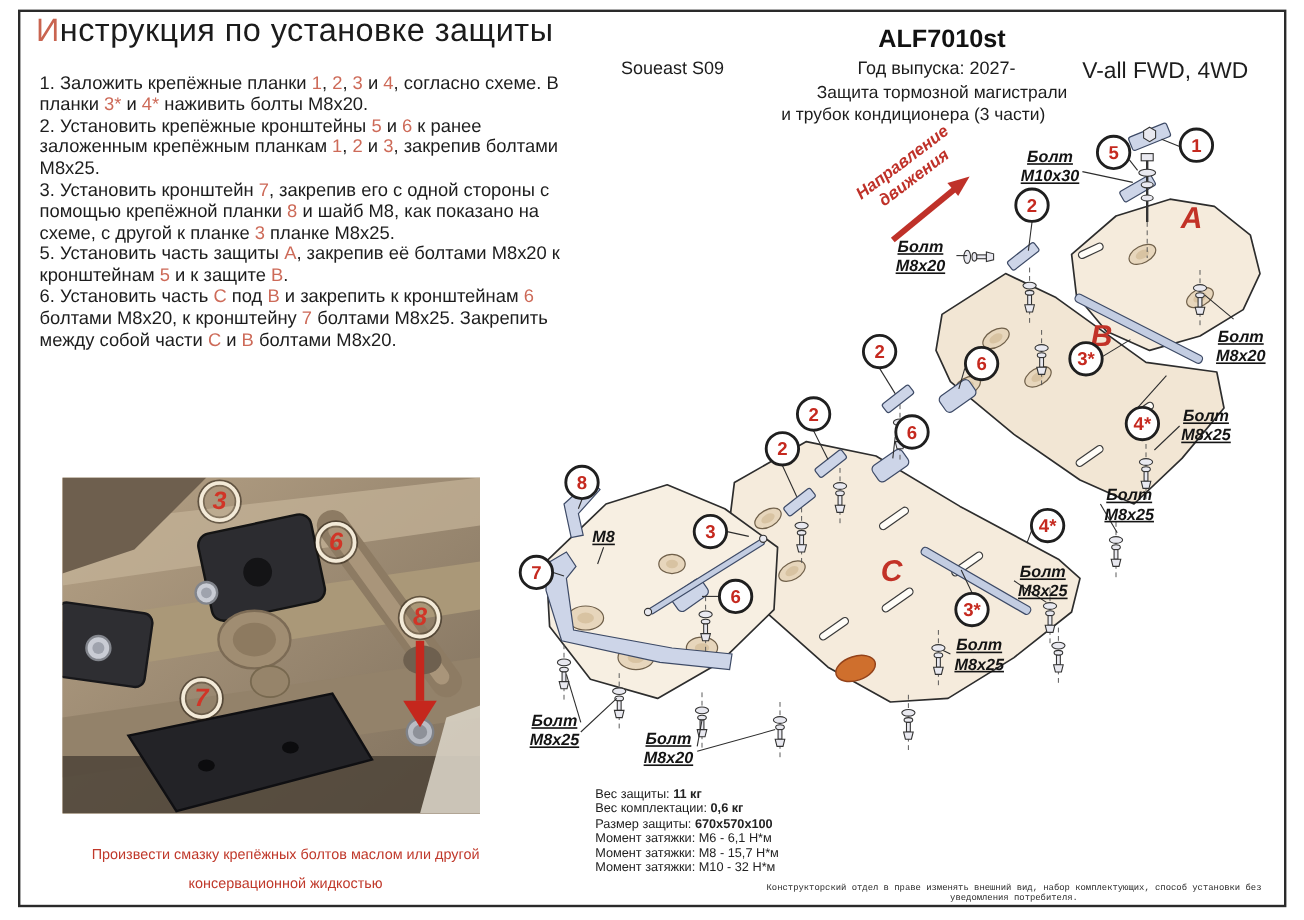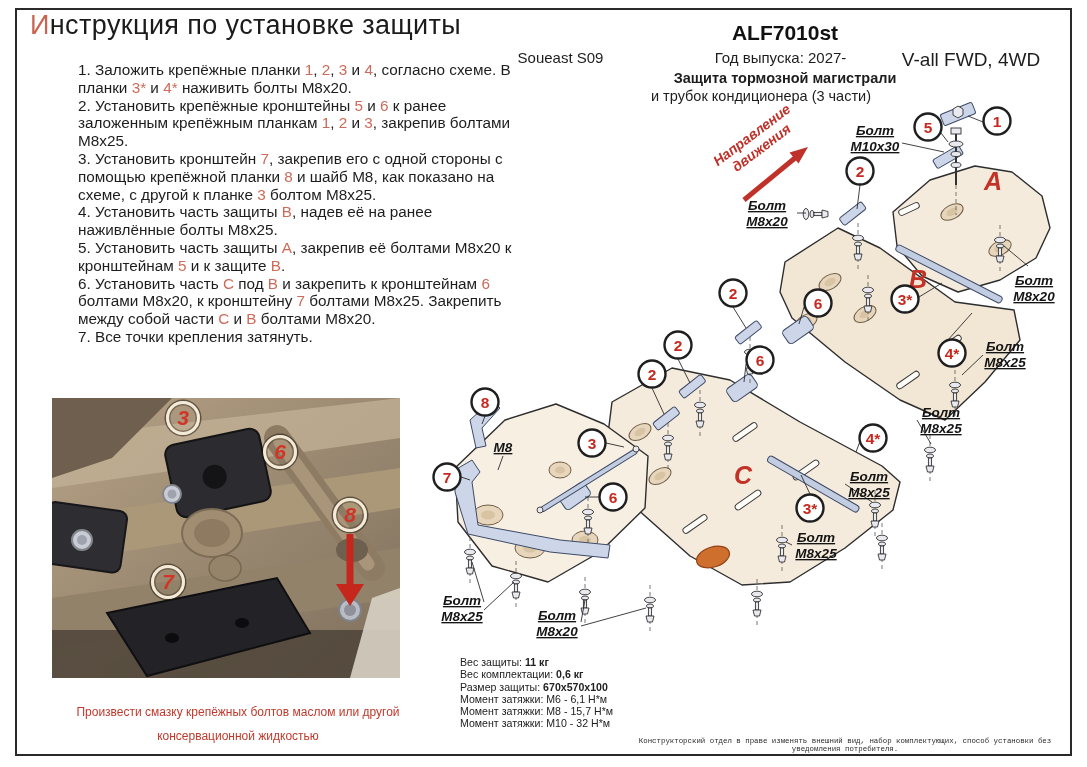--- a/index.html
+++ b/index.html
@@ -4,28 +4,28 @@
 <style>
   html,body{margin:0;padding:0;}
   body{
     width:1087px;height:767px;position:relative;background:#fff;
     font-family:"Liberation Sans",sans-serif;color:#1d1d1d;overflow:hidden;
   }
   .sheet{position:absolute;left:15px;top:8px;width:1053px;height:744px;
     border:2px solid #2a2a2a;background:#fff;}
   .title{position:absolute;left:30px;top:10px;font-size:27px;letter-spacing:.4px;color:#1b1b1b;white-space:nowrap;}
   .title .first{color:#c96450;}
-  .instructions{position:absolute;left:33px;top:61px;width:446px;font-size:15.3px;line-height:17.8px;color:#1d1d1d;margin-left:45px;}
+  .instructions{position:absolute;left:33px;top:61px;width:446px;font-size:15.3px;line-height:17.8px;color:#1d1d1d;}
   .instructions .ref{color:#cd6a58;}
   .hdr{position:absolute;text-align:center;margin-top:10px;}
   .part-number{left:640px;top:11px;width:290px;font-size:21px;font-weight:bold;color:#111;}
   .vehicle{left:478px;top:39px;width:165px;font-size:15px;}
   .year{left:678px;top:39px;width:205px;font-size:15px;}
   .drivetrain{left:880px;top:39px;width:182px;font-size:19px;}
-  .product1{left:640px;top:60px;width:290px;font-size:14.5px;font-weight:bold;}
+  .product1{left:640px;top:60px;width:290px;font-size:14.5px;}
   .product2{left:616px;top:78px;width:290px;font-size:14.5px;}
 
   svg.diagram{position:absolute;left:430px;top:95px;}
   .plate{fill:#f5ebdc;stroke:#2d2d2d;stroke-width:1.4;stroke-linejoin:round;}
   .plate-b{fill:#f2e6d4;}
   .plate-front{fill:#f7efe2;}
   .hole{fill:#e7d6bc;stroke:#6f5f49;stroke-width:1;}
   .hole-inner{fill:#d8c3a2;}
   .slot{fill:#fffdf8;stroke:#3a3a3a;stroke-width:1;}
   .bracket{fill:#cdd5e8;stroke:#3d4a66;stroke-width:1;}
@@ -42,39 +42,37 @@
   .logo-oval{fill:#cf6f2d;stroke:#93421a;stroke-width:1.2;}
 
   .photo{position:absolute;left:52px;top:398px;width:348px;height:280px;overflow:hidden;background:#9f8c72;}
   .photo-callout{position:absolute;width:34px;height:34px;border-radius:50%;
     border:3px solid #f3ead8;box-shadow:0 0 0 1.5px rgba(35,25,15,.55), inset 0 0 0 1.5px rgba(35,25,15,.35);
     color:#d13527;font-weight:bold;font-style:italic;font-size:21px;
     display:flex;align-items:center;justify-content:center;box-sizing:border-box;}
   .photo-caption{position:absolute;left:38px;top:700px;width:400px;text-align:center;
     font-size:12px;line-height:24px;color:#c0392b;}
   .specs{position:absolute;left:460px;top:656px;font-size:10.6px;color:#222;}
-  .spec-row{line-height:12.3px;white-space:nowrap;}
+  .spec-row{line-height:12.3px;white-space:nowrap;margin-left:36px;}
   .spec-value.b{font-weight:bold;}
   .footnote{position:absolute;left:628px;top:737px;width:434px;font-size:7.4px;color:#2b2b2b;text-align:center;font-family:Liberation Mono, monospace;}
 </style>
 </head>
 <body>
 
 <div class="sheet"></div>
 
 <div class="title"><span class="first">И</span><span>нструкция по установке защиты</span></div>
 
 <div class="instructions" id="instructions">
     <div><span>1. Заложить крепёжные планки </span><span class="ref">1</span><span>, </span><span class="ref">2</span><span>, </span><span class="ref">3</span><span> и </span><span class="ref">4</span><span>, согласно схеме. В планки </span><span class="ref">3*</span><span> и </span><span class="ref">4*</span><span> наживить болты М8х20.</span></div>
     <div><span>2. Установить крепёжные кронштейны </span><span class="ref">5</span><span> и </span><span class="ref">6</span><span> к ранее заложенным крепёжным планкам </span><span class="ref">1</span><span>, </span><span class="ref">2</span><span> и </span><span class="ref">3</span><span>, закрепив болтами М8х25.</span></div>
-    <div><span>3. Установить кронштейн </span><span class="ref">7</span><span>, закрепив его с одной стороны с помощью крепёжной планки </span><span class="ref">8</span><span> и шайб М8, как показано на схеме, с другой к планке </span><span class="ref">3</span><span> болтом М8х25.</span></div>
-    <div><span>4. Установить часть защиты </span><span class="ref">В</span><span>, надев её на ранее наживлённые болты М8х25.</span></div>
+    <div><span>3. Установить кронштейн </span><span class="ref">7</span><span>, закрепив его с одной стороны с помощью крепёжной планки </span><span class="ref">8</span><span> и шайб М8, как показано на схеме, с другой к планке </span><span class="ref">3</span><span> планке М8х25.</span></div>
     <div><span>5. Установить часть защиты </span><span class="ref">А</span><span>, закрепив её болтами М8х20 к кронштейнам </span><span class="ref">5</span><span> и к защите </span><span class="ref">В</span><span>.</span></div>
     <div><span>6. Установить часть </span><span class="ref">С</span><span> под </span><span class="ref">В</span><span> и закрепить к кронштейнам </span><span class="ref">6</span><span> болтами М8х20, к кронштейну </span><span class="ref">7</span><span> болтами М8х25. Закрепить между собой части </span><span class="ref">С</span><span> и </span><span class="ref">В</span><span> болтами М8х20.</span></div>
-    <div><span>7. Все точки крепления затянуть.</span></div>
   </div>
 
 <div class="hdr part-number">ALF7010st</div>
 <div class="hdr vehicle">Soueast S09</div>
 <div class="hdr year">Год выпуска: 2027-</div>
 <div class="hdr drivetrain">V-all FWD, 4WD</div>
 <div class="hdr product1">Защита тормозной магистрали</div>
 <div class="hdr product2">и трубок кондиционера (3 части)</div>
 
 <svg class="diagram" width="650" height="570" viewBox="430 95 650 570">

